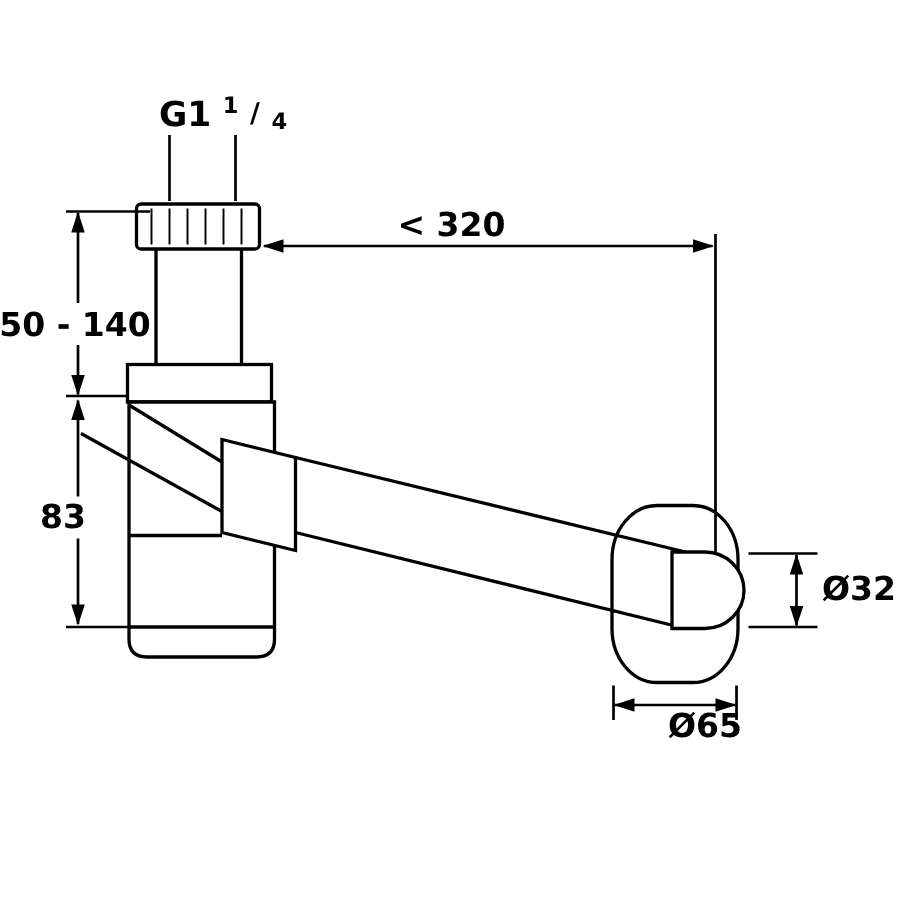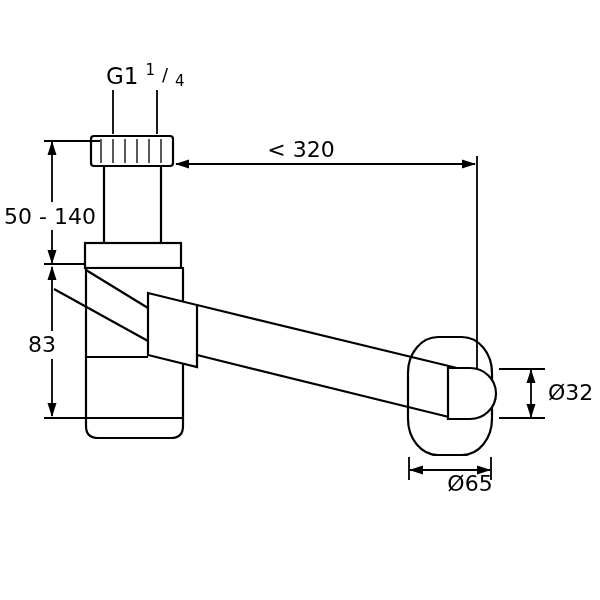--- a/index.html
+++ b/index.html
@@ -1,16 +1,16 @@
 <!DOCTYPE html>
 <html><head>
 <meta charset="utf-8">
 <style>
   html,body{margin:0;padding:0;background:#ffffff;}
-  .stage{width:600px;height:600px;background:#ffffff;position:relative;overflow:hidden;}
+  .stage{width:600px;height:600px;background:#ffffff;position:relative;overflow:hidden;font-weight:bold;}
   svg{display:block;}
   .shape{fill:#ffffff;stroke:#000000;stroke-width:2.2;stroke-linejoin:miter;}
   .ln{fill:none;stroke:#000000;stroke-width:2.2;}
   .thin{fill:none;stroke:#000000;stroke-width:1.3;}
   .dln{fill:none;stroke:#000000;stroke-width:1.8;}
   .arrow{fill:#000000;stroke:none;}
   .dtxt{fill:#000000;font-family:"DejaVu Sans","Liberation Sans",sans-serif;font-size:22px;}
   .t-big{font-size:23px;}
   .t-small{font-size:15px;}
   .t-mid{font-size:18px;}

